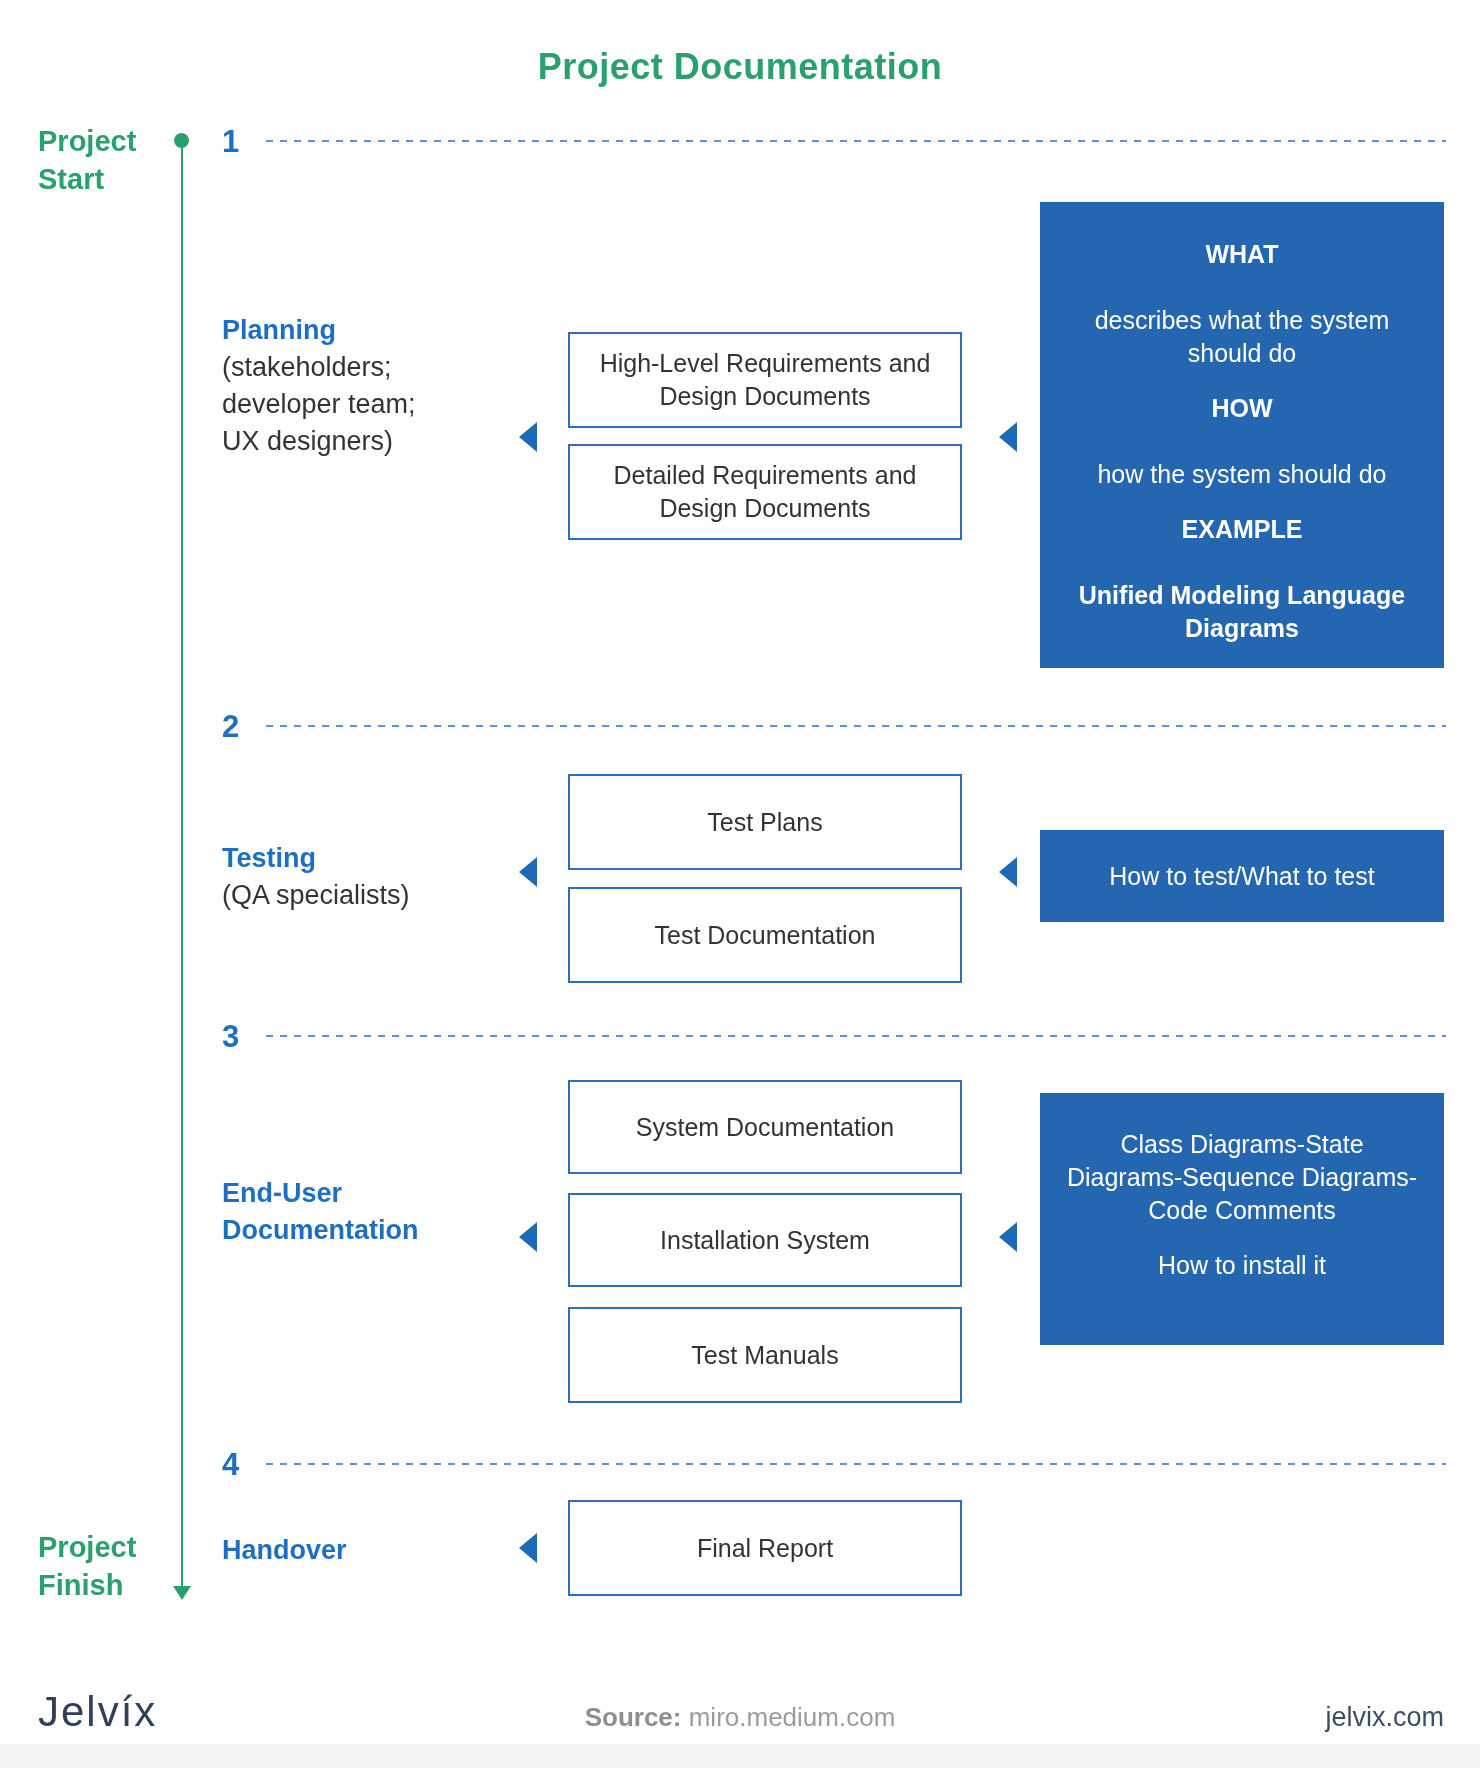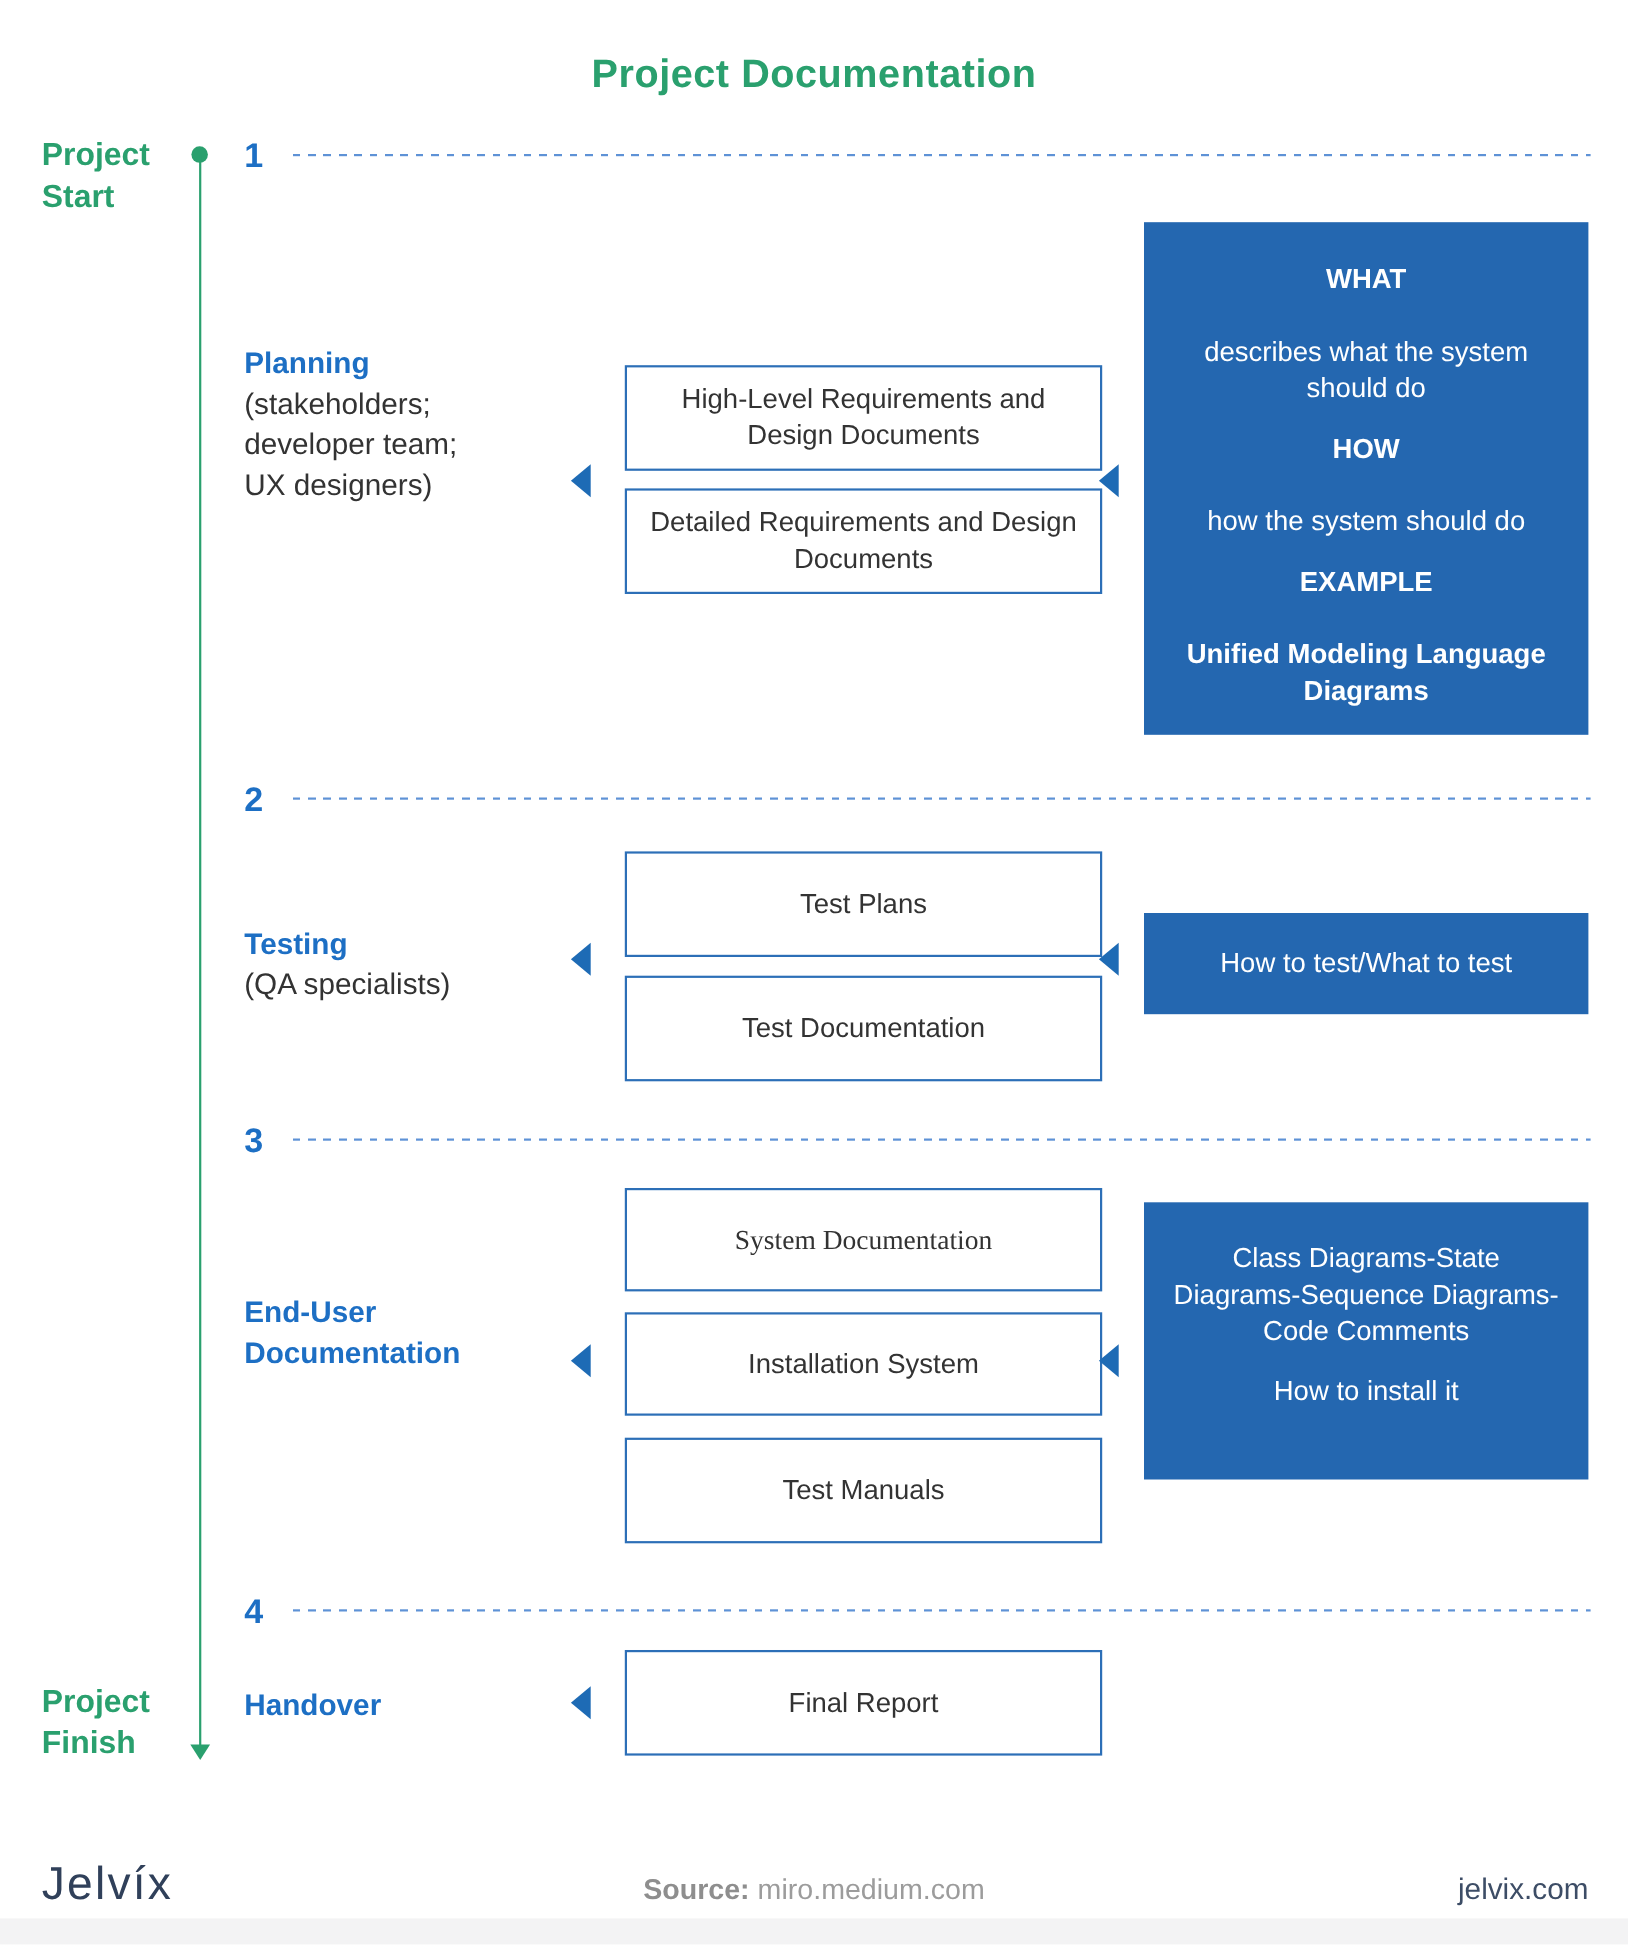--- a/index.html
+++ b/index.html
@@ -20,21 +20,21 @@
   #tl-line{left:181px;top:141px;width:2px;height:1447px;background:#2AA06E;}
   #tl-arrow{left:173px;top:1586px;width:0;height:0;
     border-left:9px solid transparent;border-right:9px solid transparent;border-top:14px solid #2AA06E;}
   
   .sec-num{color:#1D6FC4;font-weight:800;font-size:31px;line-height:31px;}
   .dash{height:2px;background:repeating-linear-gradient(90deg,#5E92D6 0 7px,transparent 7px 14px);}
   
   .stage-label{color:#1D6FC4;font-weight:700;font-size:27px;line-height:37px;white-space:pre-line;}
   .stage-sub{color:#333333;font-size:27px;line-height:37px;white-space:pre-line;font-weight:400;}
   
-  .wbox{left:568px;width:434px;box-sizing:border-box;border:2px solid #2C6FB7;background:#fff;
+  .wbox{left:568px;width:394px;box-sizing:border-box;border:2px solid #2C6FB7;background:#fff;
     display:flex;align-items:center;justify-content:center;text-align:center;
     color:#333333;font-size:25px;line-height:33px;padding:6px 16px;}
   
   .tri{width:0;height:0;border-top:15px solid transparent;border-bottom:15px solid transparent;
     border-right:18px solid #1E6BB5;}
   
   .panel{left:1040px;width:404px;box-sizing:border-box;background:#2467B0;color:#ffffff;
     text-align:center;font-size:25px;line-height:33px;}
   .panel .b{font-weight:700;}
   .panel p{margin:0 0 22px;white-space:pre-line;}
@@ -113,21 +113,21 @@
   <div class="abs sec-num" style="left:222px;top:1021px;">3</div>
   <div class="abs dash" style="left:266px;top:1035px;width:1180px;"></div>
 
   <div class="abs" style="left:222px;top:1175px;">
     <div class="stage-label">End-User
 Documentation</div>
   </div>
 
   <div class="abs tri" style="left:519px;top:1222px;"></div>
 
-  <div class="abs wbox" style="top:1080px;height:94px;font-family:Liberation Serif, serif;">System Documentation</div>
+  <div class="abs wbox" style="top:1080px;height:94px;">System Documentation</div>
   <div class="abs wbox" style="top:1193px;height:94px;">Installation System</div>
   <div class="abs wbox" style="top:1307px;height:96px;">Test Manuals</div>
 
   <div class="abs tri" style="left:999px;top:1222px;"></div>
 
   <div id="panel3" class="abs panel">
     <p>Class Diagrams-State Diagrams-Sequence Diagrams-Code Comments</p>
     <p>How to install it</p>
   </div>
 

